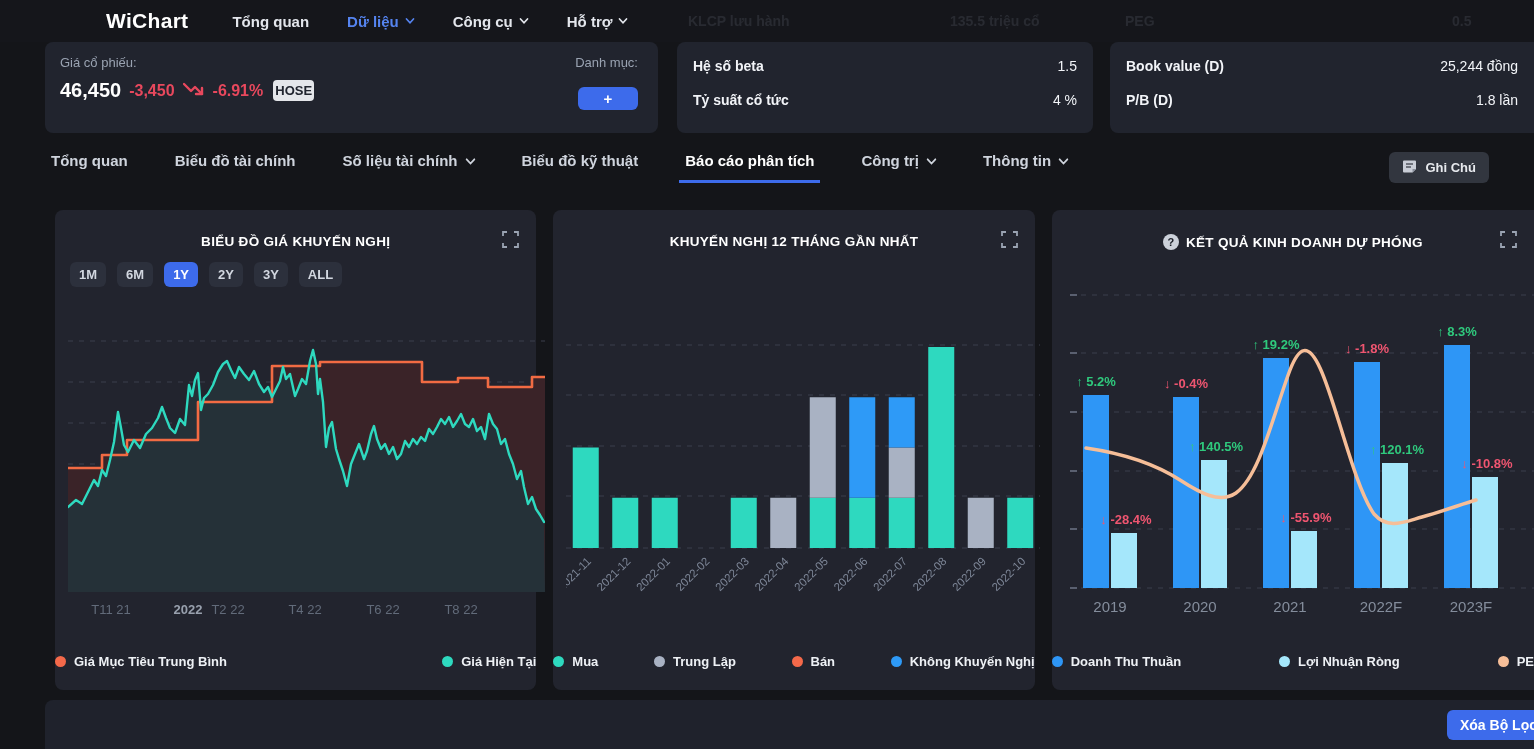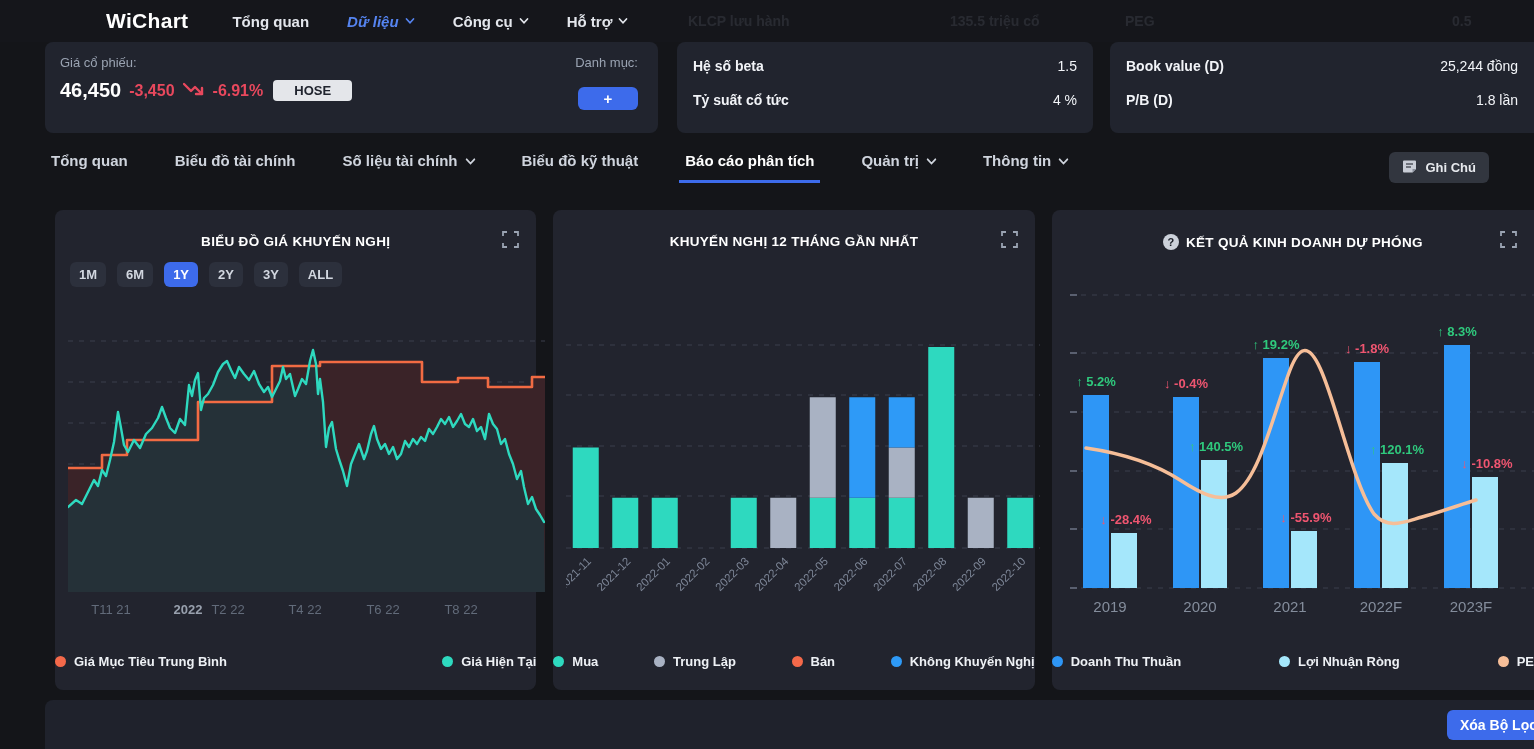--- a/index.html
+++ b/index.html
@@ -3,40 +3,40 @@
 <meta charset="utf-8">
 <style>
   * { margin:0; padding:0; box-sizing:border-box; }
   html,body { width:1534px; height:749px; overflow:hidden; }
   body { background:#141519; color:#e8ebf0; font-family:"Liberation Sans","DejaVu Sans",sans-serif; }
 
   
   .nav { position:relative; height:42px; background:#15161b; display:flex; align-items:center; padding:0 14px 0 18px; z-index:20; }
   .nav .logo { font-size:21px; font-weight:bold; color:#fff; letter-spacing:.3px; margin:0 44px 0 88px; }
   .nav-item { display:flex; align-items:center; gap:6px; margin-right:38px; font-size:15px; font-weight:bold; color:#e3e6ec; cursor:pointer; }
-  .nav-item.active { color:#5584f0;font-style:italic; }
+  .nav-item.active { color:#5584f0; }
   .chev { width:10px; height:10px; display:inline-block; }
   .chev svg { display:block; }
   .faint-row { position:absolute; top:13px; font-size:14px; font-weight:bold; color:#8b93a3; opacity:.16; z-index:1; }
   .nav-right { margin-left:auto; display:flex; align-items:center; gap:24px; position:relative; z-index:5; }
   .zalo { width:31px; height:31px; border-radius:50%; border:2px solid #e9ecf1; color:#fff; font-size:9px; font-weight:bold; display:flex; align-items:center; justify-content:center; }
   .search { display:flex; align-items:center; gap:9px; width:200px; height:28px; background:#262935; border:1px solid #3c4050; border-radius:7px; padding:0 10px; }
   .search input { background:transparent; border:none; outline:none; color:#f2f4f8; font-size:14px; font-weight:bold; width:140px; font-family:inherit; }
   .gear { font-size:21px; color:#949ba8; line-height:1; }
   .avatar { width:34px; height:34px; border-radius:50%; background:#0b0d12; border:2px solid #f0f2f5; color:#fff; font-weight:bold; font-size:15px; display:flex; align-items:center; justify-content:center; }
 
   
   .summary { display:flex; margin-left:45px; }
   .card { background:#21242e; border-radius:8px; height:91px; }
   .card1 { width:613px; display:flex; justify-content:space-between; padding:13px 20px 12px 15px; }
   .c1-label { font-size:13px; color:#9aa3b2; margin-bottom:9px; }
   .price-row { display:flex; align-items:center; gap:8px; }
   .price { font-size:20px; font-weight:bold; color:#fff; }
   .chg, .chgpct { font-size:16px; font-weight:bold; color:#e8485d; }
-  .hose { background:#e4e6ea; color:#20242e; font-size:13px; font-weight:bold; border-radius:4px; padding:3px 21px; margin-left:2px; }
+  .hose { background:#e4e6ea; color:#20242e; font-size:13px; font-weight:bold; border-radius:4px; padding:3px 2px; margin-left:2px; }
   .c1-right { text-align:right; }
   .plus-btn { margin-top:8px; width:60px; height:23px; background:#3d6beb; border:none; border-radius:6px; color:#fff; font-size:15px; font-weight:bold; line-height:20px; cursor:pointer; }
   .card2 { width:416px; margin-left:19px; padding:12px 16px; }
   .card3 { flex:1; margin-left:17px; padding:12px 16px; border-radius:8px 0 0 8px; }
   .stat-row { display:flex; justify-content:space-between; align-items:center; height:24px; margin-bottom:10px; }
   .stat-label { font-size:14px; font-weight:bold; color:#f2f4f8; }
   .stat-value { font-size:14px; color:#f2f4f8; }
 
   
   .tabs { display:flex; align-items:center; margin:17px 45px 0 45px; height:35px; }
@@ -166,21 +166,21 @@
         </svg>
       </span>
     </span>
   <span class="tab">
       <span>Biểu đồ kỹ thuật</span>
     </span>
   <span class="tab active">
       <span>Báo cáo phân tích</span>
     </span>
   <span class="tab">
-      <span>Quản trị</span>
+      <span>Công trị</span>
       <span class="chev">
         <svg width="11" height="11" viewBox="0 0 10 10">
           <path d="M1.5 3 L5 6.8 L8.5 3" fill="none" stroke="#cfd4dd" stroke-width="1.6" stroke-linecap="round"></path>
         </svg>
       </span>
     </span>
   <span class="tab">
       <span>Thông tin</span>
       <span class="chev">
         <svg width="11" height="11" viewBox="0 0 10 10">

